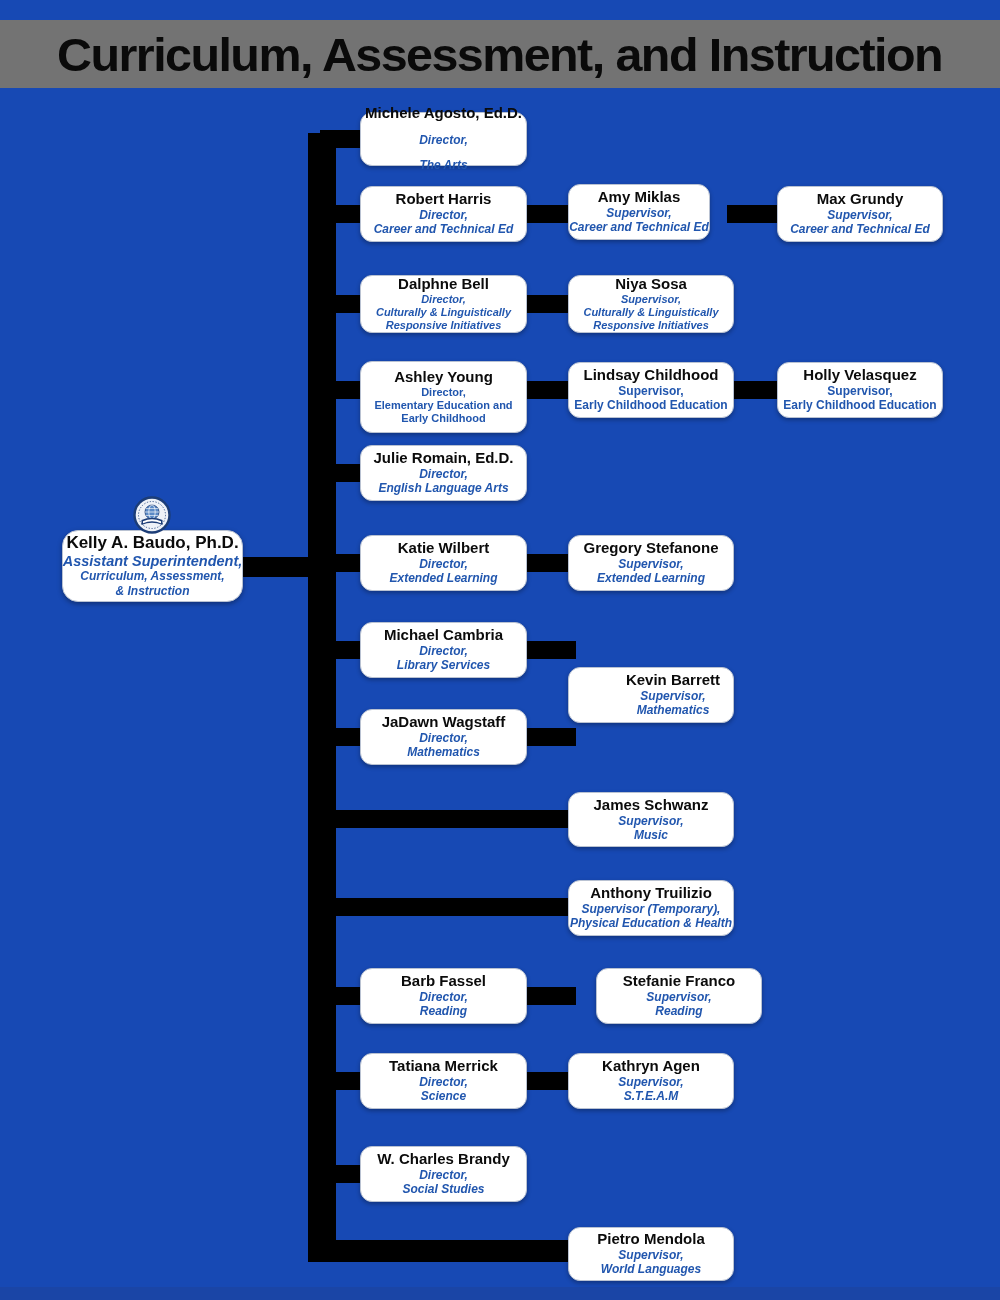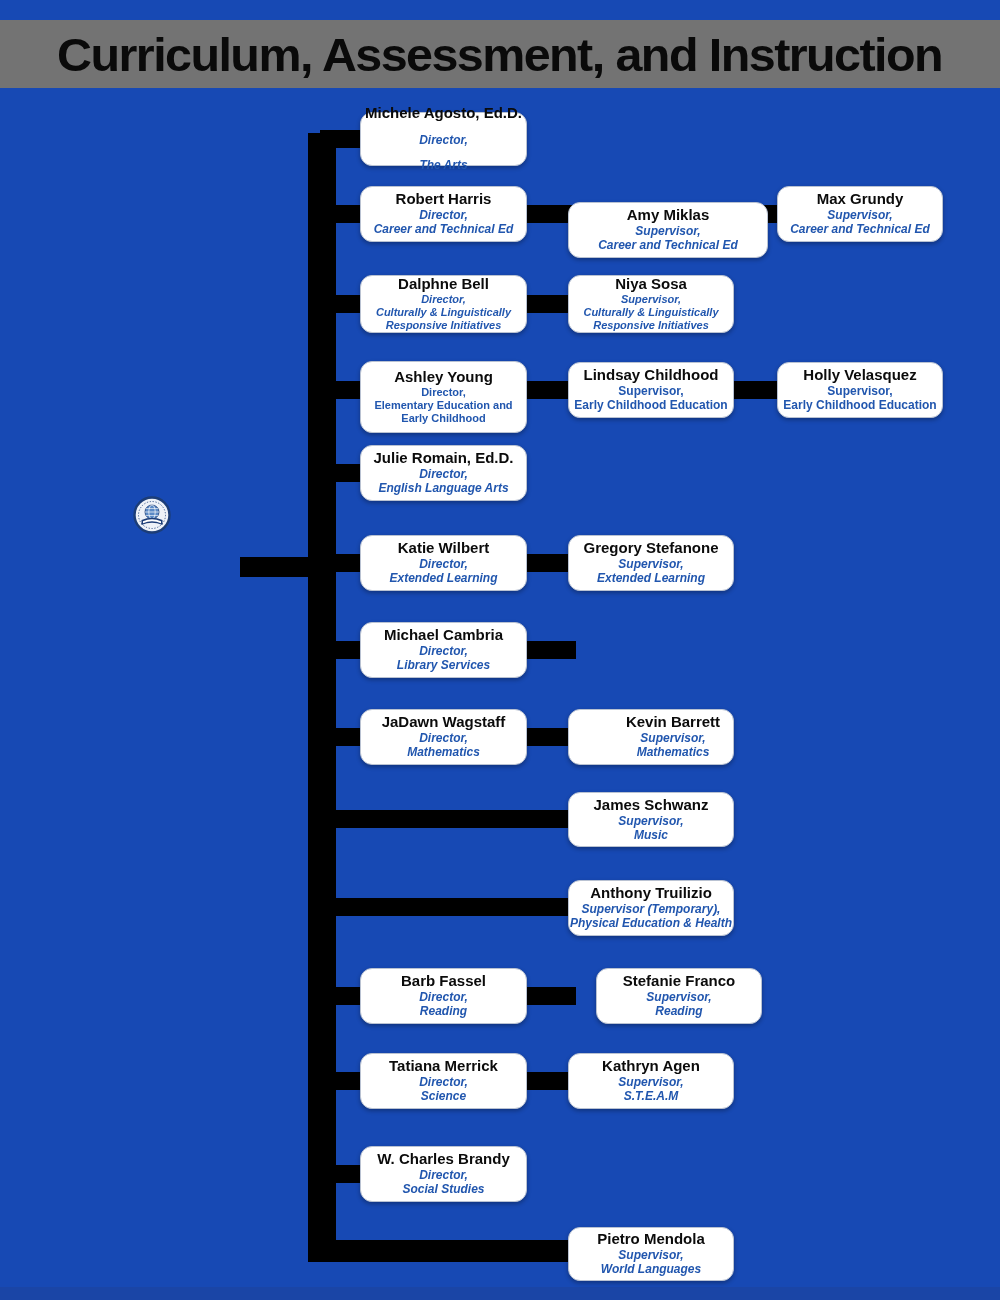--- a/index.html
+++ b/index.html
@@ -90,20 +90,26 @@
     <circle cx="19" cy="19" r="13.5" fill="none" stroke="#1c3d77" stroke-width="0.8" stroke-dasharray="1.3 1.6"></circle>
     <circle cx="19" cy="16" r="7" fill="#5b8ac6" stroke="#1c3d77" stroke-width="0.8"></circle>
     <ellipse cx="19" cy="16" rx="3.2" ry="7" fill="none" stroke="#ffffff" stroke-width="0.7"></ellipse>
     <line x1="12" y1="16" x2="26" y2="16" stroke="#ffffff" stroke-width="0.7"></line>
     <line x1="13" y1="12.5" x2="25" y2="12.5" stroke="#ffffff" stroke-width="0.6"></line>
     <line x1="13" y1="19.5" x2="25" y2="19.5" stroke="#ffffff" stroke-width="0.6"></line>
     <path d="M8.5 24 Q19 19.5 29.5 24 L29.5 29 Q19 24.5 8.5 29 Z" fill="#1c3d77"></path>
     <path d="M10 25.2 Q19 21.5 28 25.2 L28 27.2 Q19 23.5 10 27.2 Z" fill="#ffffff"></path>
   </svg>
 
+  <div class="rootnode">
+    <div class="nm">Kelly A. Baudo, Ph.D.</div>
+    <div class="tl1">Assistant Superintendent,</div>
+    <div class="tl2">Curriculum, Assessment,</div>
+    <div class="tl2">&amp; Instruction</div>
+  </div>
 
   <div class="node" style="left:360px;top:112px;width:167px;height:54px;gap:11px;">
     <div class="nm">Michele Agosto, Ed.D.</div>
     <div class="tl">Director,</div>
     <div class="tl">The Arts</div>
   </div>
 
   <div class="node" style="left:360px;top:186px;width:167px;height:56px;">
     <div class="nm">Robert Harris</div>
     <div class="tl">Director,</div>
@@ -159,21 +165,21 @@
     <div class="tl">Director,</div>
     <div class="tl">Science</div>
   </div>
 
   <div class="node" style="left:360px;top:1146px;width:167px;height:56px;">
     <div class="nm">W. Charles Brandy</div>
     <div class="tl">Director,</div>
     <div class="tl">Social Studies</div>
   </div>
 
-  <div class="node" style="left:568px;top:202px;width:200px;height:56px;">
+  <div class="node" style="left:568px;top:184px;width:142px;height:56px;">
     <div class="nm">Amy Miklas</div>
     <div class="tl">Supervisor,</div>
     <div class="tl">Career and Technical Ed</div>
   </div>
 
   <div class="node" style="left:568px;top:275px;width:166px;height:58px;">
     <div class="nm">Niya Sosa</div>
     <div class="tl sm">Supervisor,</div>
     <div class="tl sm">Culturally &amp; Linguistically</div>
     <div class="tl sm">Responsive Initiatives</div>
@@ -185,21 +191,21 @@
     <div class="tl">Early Childhood Education</div>
   </div>
 
   <div class="node" style="left:568px;top:535px;width:166px;height:56px;">
     <div class="nm">Gregory Stefanone</div>
     <div class="tl">Supervisor,</div>
     <div class="tl">Extended Learning</div>
   </div>
 
 
-  <div class="node" style="left:568px;top:709px;width:166px;height:56px;padding-left:48px;">
+  <div class="node" style="left:568px;top:667px;width:166px;height:56px;padding-left:48px;">
     <div class="nm">Kevin Barrett</div>
     <div class="tl">Supervisor,</div>
     <div class="tl">Mathematics</div>
   </div>
 
   <div class="node" style="left:568px;top:792px;width:166px;height:55px;">
     <div class="nm">James Schwanz</div>
     <div class="tl">Supervisor,</div>
     <div class="tl">Music</div>
   </div>

